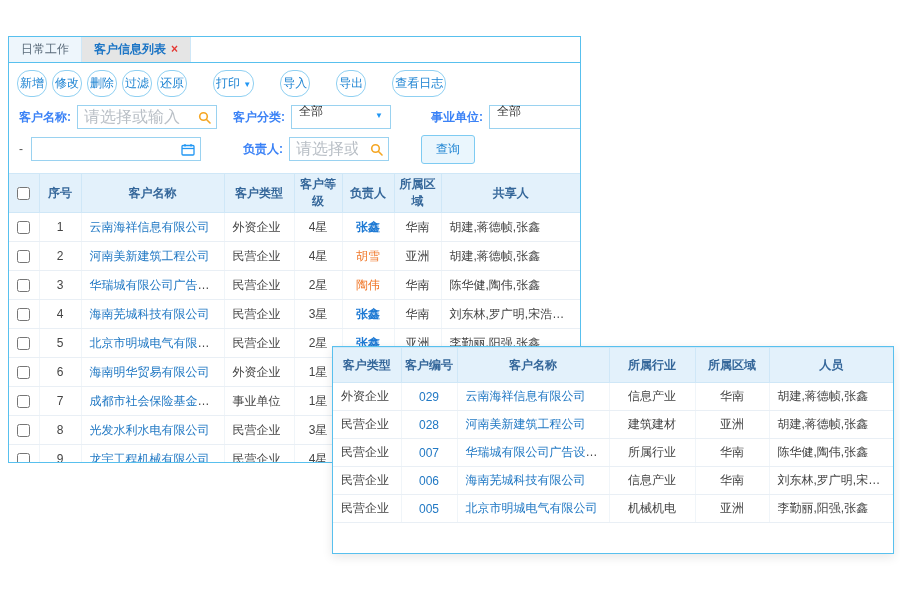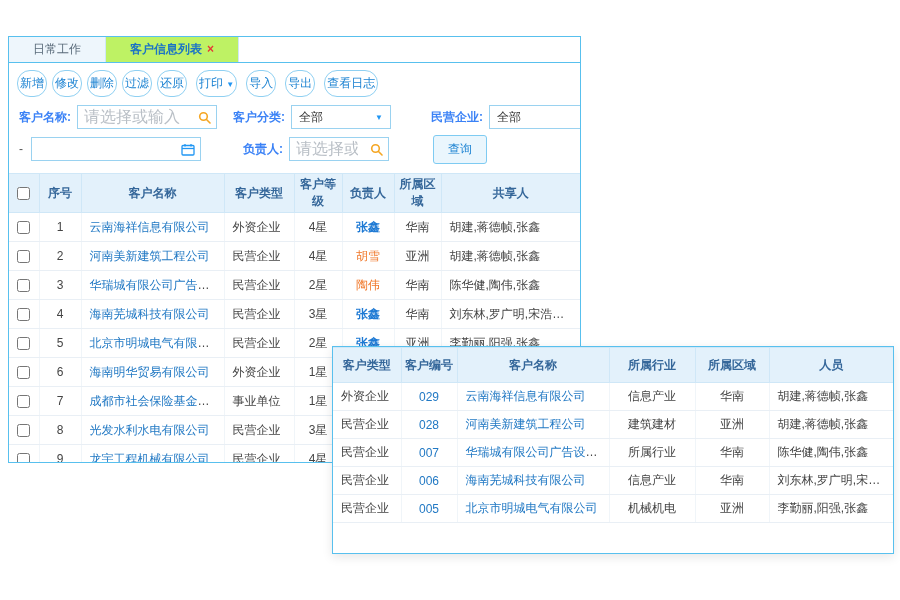--- a/index.html
+++ b/index.html
@@ -7,40 +7,40 @@
     font-family:"Liberation Sans","DejaVu Sans",sans-serif; }
   body { position:relative; }
 
   .panel { position:absolute; background:#fff; border:1px solid #58c0ee; }
   #main-panel { left:8px; top:36px; width:573px; height:427px; overflow:hidden; }
   #overlay-panel { left:332px; top:346px; width:562px; height:208px; z-index:5;
     box-shadow:0 3px 10px rgba(0,0,0,.10); overflow:hidden; }
 
   
   .tabbar { display:flex; height:26px; border-bottom:1px solid #58c0ee; background:#fff; }
-  .tab { padding:0 24px; line-height:25px; font-size:12px; color:#5a6b7a; cursor:pointer; background:#eef6fc; border-right:1px solid #cfe7f7; }
-  .tab.active { background:#bef264; color:#1b74c5; font-weight:bold; border-right:1px solid #cfe7f7; }
+  .tab { padding:0 12px; line-height:25px; font-size:12px; color:#5a6b7a; cursor:pointer; background:#eef6fc; border-right:1px solid #cfe7f7; }
+  .tab.active { background:#e5e5e5; color:#1b74c5; font-weight:bold; border-right:1px solid #cfe7f7; }
   .tab-close { color:#e53935; margin-left:5px; font-weight:bold; font-size:12px; cursor:pointer; }
 
   
   .toolbar { display:flex; align-items:center; padding:7px 8px; gap:5px; }
   .tbtn { border:1px solid #8fd0f2; color:#1b82d2; background:#fff; font-size:12px;
     padding:4px 2px; border-radius:13px; cursor:pointer; font-family:inherit; white-space:nowrap; }
-  .group-gap { margin-left:4px; }
+  .group-gap { margin-left:21px; }
   .arrow-down { font-size:8px; color:#2196f3; }
 
   
   .filters { padding:0 10px 5px; font-size:12px; color:#333; }
   .frow { display:flex; align-items:center; height:26px; margin-bottom:6px; }
   .flabel { font-weight:bold; color:#3b82f6; white-space:nowrap;text-align:center; }
   .finput { display:flex; align-items:center; border:1px solid #9ad2f0; height:24px; background:#fff; flex-shrink:0; }
   .finput input { border:none; outline:none; flex:1; font-size:16px; padding:0 6px; font-family:inherit; color:#333; min-width:0; background:transparent; }
   .finput input::placeholder { color:#b9bfc6; }
   .icon-btn { width:24px; height:100%; display:flex; align-items:center; justify-content:center; cursor:pointer; flex-shrink:0; }
-  .fselect { display:flex; align-items:center; justify-content:space-between; border:1px solid #9ad2f0;
+  .fselect { display:flex; align-items:flex-end; justify-content:space-between; border:1px solid #9ad2f0;
     height:24px; padding:8px 7px; background:#fff; cursor:pointer; flex-shrink:0; font-size:12px; color:#333; }
   .query-btn { background:#eaf6fd; border:1px solid #7ecbf2; color:#1b82d2; font-size:12px;
     padding:5px 14px; border-radius:3px; cursor:pointer; font-family:inherit; flex-shrink:0; }
 
   
   table { border-collapse:collapse; table-layout:fixed; width:100%; font-size:12px; }
   th { background:#e3f1fb; color:#35679a; font-weight:bold; text-align:center; padding:2px 3px;
     border-right:1px solid #cfe7f7; border-bottom:1px solid #cfe7f7; border-top:1px solid #cfe7f7; }
   th:last-child { border-right:none; }
   td { color:#444; padding:0 8px; overflow:hidden; white-space:nowrap; text-overflow:ellipsis;
@@ -95,21 +95,21 @@
               <circle cx="5.5" cy="5.5" r="3.8" fill="none" stroke="#f5a623" stroke-width="1.6"></circle>
               <line x1="8.5" y1="8.5" x2="12" y2="12" stroke="#f5a623" stroke-width="1.6" stroke-linecap="round"></line>
             </svg>
         </span>
       </div>
       <span class="flabel" style="margin-left:16px;">客户分类:</span>
       <div class="fselect" style="width:100px; margin-left:6px;">
         <span>全部</span>
         <span class="arrow-down">▼</span>
       </div>
-      <span class="flabel" style="margin-left:40px;">民营企业:</span>
+      <span class="flabel" style="margin-left:40px;">事业单位:</span>
       <div class="fselect" style="width:110px; margin-left:6px;">
         <span>全部</span>
 
       </div>
     </div>
     <div class="frow">
       <span style="color:#555;">-</span>
       <div class="finput" style="width:170px; margin-left:8px;">
         <input style="">
         <span class="icon-btn">
@@ -124,21 +124,21 @@
       <span class="flabel" style="margin-left:42px;">负责人:</span>
       <div class="finput" style="width:100px; margin-left:6px;">
         <input placeholder="请选择或输入" style="">
         <span class="icon-btn">
           <svg width="13" height="13" viewBox="0 0 13 13">
               <circle cx="5.5" cy="5.5" r="3.8" fill="none" stroke="#f5a623" stroke-width="1.6"></circle>
               <line x1="8.5" y1="8.5" x2="12" y2="12" stroke="#f5a623" stroke-width="1.6" stroke-linecap="round"></line>
             </svg>
         </span>
       </div>
-      <button class="query-btn" style="margin-left:44px;">查询</button>
+      <button class="query-btn" style="margin-left:32px;">查询</button>
     </div>
   </div>
 
   <table>
     <colgroup>
       <col style="width:30px">
         <col style="width:42px">
         <col style="width:143px">
         <col style="width:70px">
       <col style="width:48px">

